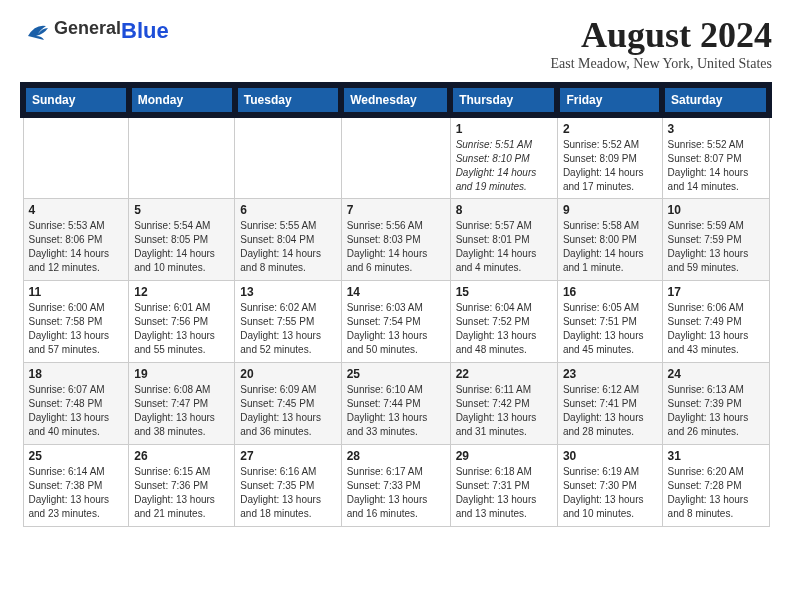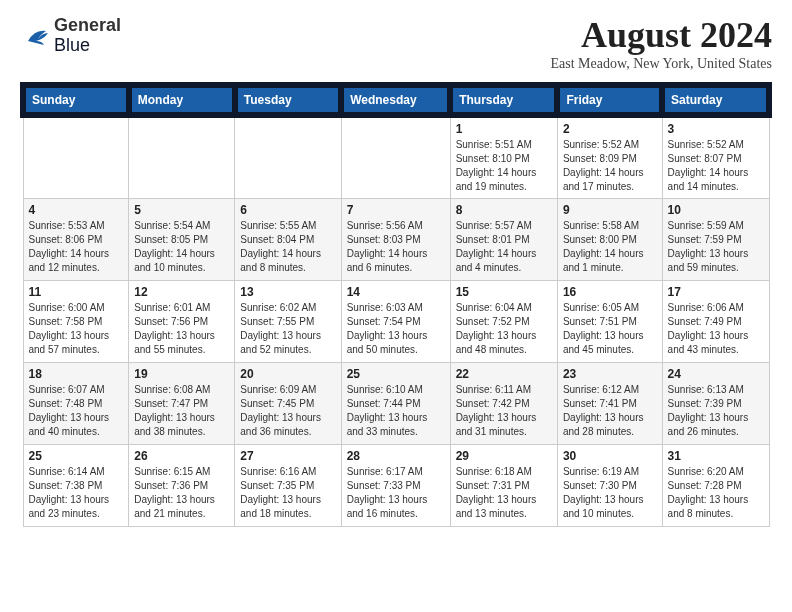--- a/index.html
+++ b/index.html
@@ -21,32 +21,32 @@
       align-items: flex-start;
       margin-bottom: 10px;
     }
     .logo {
       display: flex;
       align-items: center;
       gap: 4px;
     }
     .logo-text {
       display: flex;
-      flex-direction: column;
+      flex-direction: row;
       line-height: 1.1;
     }
     .logo-general {
       font-size: 18px;
       font-weight: bold;
       color: #333;
     }
     .logo-blue {
-      font-size: 18px;
-      font-weight: normal;
-      color: #0f172a;
+      font-size: 22px;
+      font-weight: bold;
+      color: #1d4ed8;
     }
     .logo-bird {
       width: 30px;
       height: 30px;
     }
     .title-block {
       text-align: right;
       font-family: Liberation Serif, serif;
     }
     .month-title {
@@ -133,21 +133,21 @@
         </tr>
     </thead>
     <tbody id="calendar-body">
     <tr>
           <td class="empty-cell"></td>
           <td class="empty-cell"></td>
           <td class="empty-cell"></td>
           <td class="empty-cell"></td>
           <td>
             <span class="day-number">1</span>
-            <div class="day-info" style="white-space: pre-line;">Sunrise: 5:51 AM
+            <div class="day-info" style="white-space: pre-line; font-style: italic;">Sunrise: 5:51 AM
 Sunset: 8:10 PM
 Daylight: 14 hours
 and 19 minutes.</div>
           </td>
           <td>
             <span class="day-number">2</span>
             <div class="day-info" style="white-space: pre-line;">Sunrise: 5:52 AM
 Sunset: 8:09 PM
 Daylight: 14 hours
 and 17 minutes.</div>

